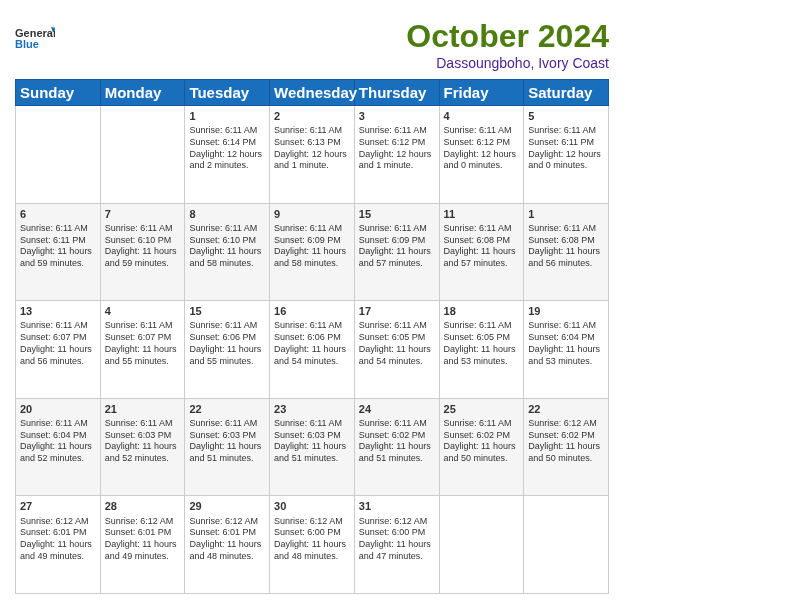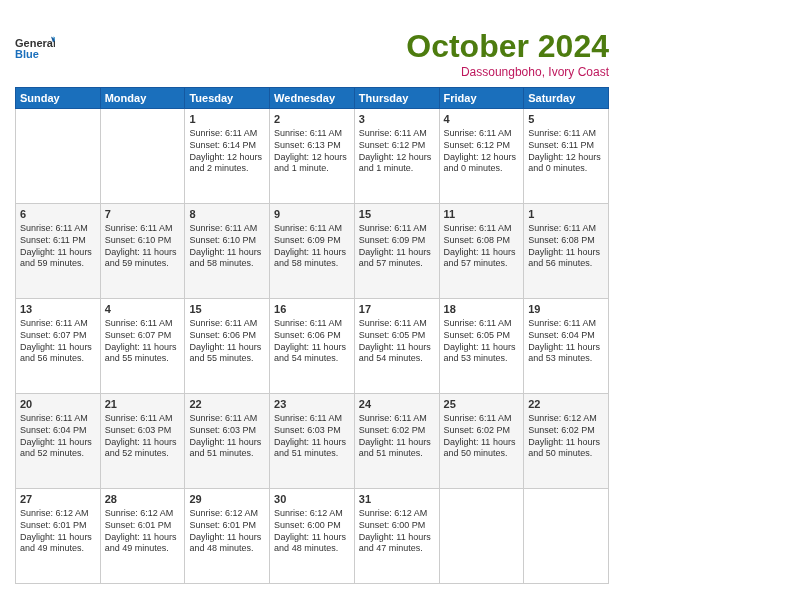--- a/index.html
+++ b/index.html
@@ -6,53 +6,53 @@
     body {
       width: 792px;
       height: 612px;
       font-family: Arial, sans-serif;
       background: #fff;
       overflow: hidden;
     }
     .page {
       width: 624px;
       height: 612px;
-      padding: 28px 15px;
+      padding: 18px 15px;
       display: flex;
       flex-direction: column;
     }
     .header {
       display: flex;
       justify-content: space-between;
       align-items: flex-start;
       margin-bottom: 8px;
     }
     .title-section {
       text-align: right;
     }
     .month-title {
       font-size: 32px;
       font-weight: bold;
       color: #4d7c0f;
     }
     .location-title {
-      font-size: 12px;
-      color: #be185d;
+      font-size: 14px;
+      color: #4c1d95;
     }
     .calendar {
       flex: 1;
       border: 1px solid #ccc;
       border-collapse: collapse;
       width: 100%;
       table-layout: fixed;
     }
     .calendar th {
       background: #1a6fbc;
       color: white;
-      font-size: 11px;
+      font-size: 15px;
       padding: 4px 4px;
       text-align: left;
       font-weight: bold;
       border: 1px solid #1558a0;
     }
     .calendar td {
       border: 1px solid #ccc;
       vertical-align: top;
       padding: 3px 4px;
       font-size: 9px;

